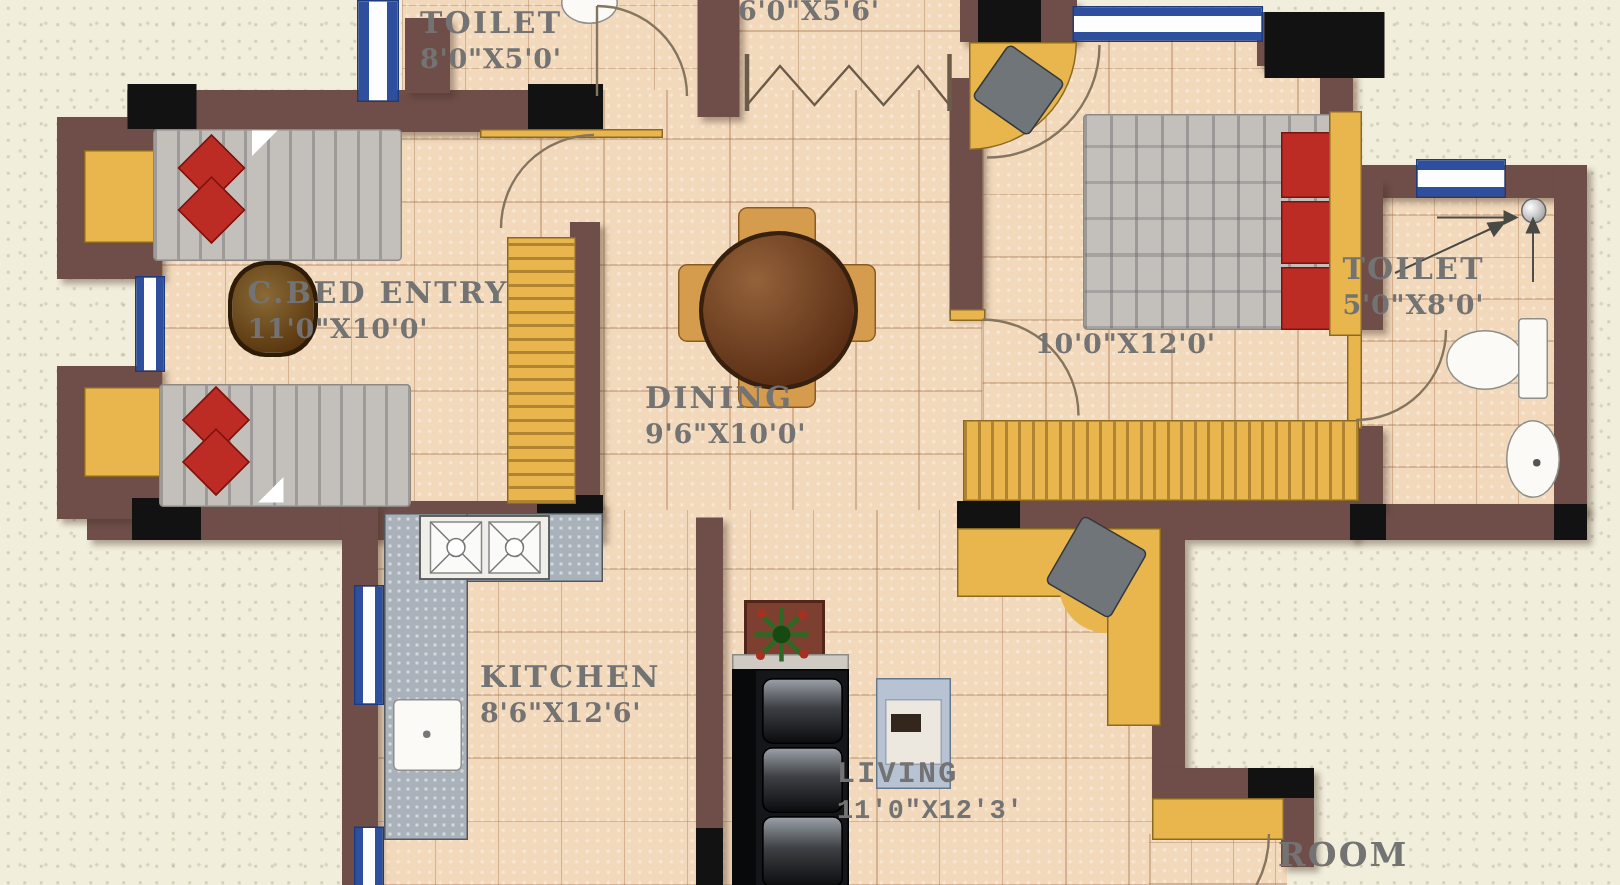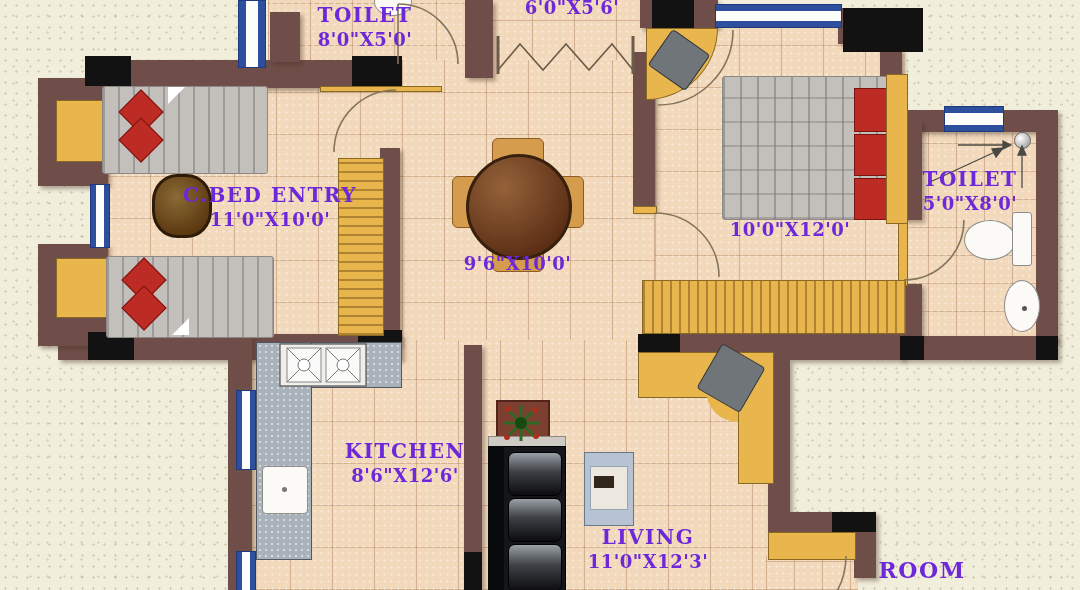--- a/index.html
+++ b/index.html
@@ -27,21 +27,21 @@
     background-image:repeating-linear-gradient(90deg, rgba(95,95,100,.38) 0 2px, transparent 2px 15px);}
   .bedplaid{background-image:repeating-linear-gradient(90deg, rgba(95,95,100,.40) 0 2px, transparent 2px 17px),
     repeating-linear-gradient(0deg, rgba(95,95,100,.30) 0 2px, transparent 2px 24px);}
   .pil{position:absolute;background:#bd2c24;border:1px solid #7c130e;}
   .dia{transform:rotate(45deg);}
   .gray-chair{position:absolute;background:#70757a;border:1px solid #34383c;border-radius:4px;}
   .tan-chair{position:absolute;background:#d69c4e;border:1px solid #8a5c24;border-radius:6px;}
   .counter{position:absolute;background-color:#a9b2ba;border:1px solid #53585e;
     background-image:radial-gradient(rgba(255,255,255,.5) 1px, transparent 1.1px);background-size:6px 6px;}
   .white-fix{position:absolute;background:#fbfaf7;border:1px solid #8e8e8a;}
-  .lbl{position:absolute;text-align:center;color:#6d28d9;font-weight:bold;line-height:1.3;z-index:40;}
+  .lbl{position:absolute;color:#737373;font-weight:bold;line-height:1.3;z-index:40;}
   .nm{font-size:20px;letter-spacing:1.5px;}
   .dm{font-size:18px;letter-spacing:.5px;}
   .svgtop{position:absolute;left:0;top:0;z-index:30;pointer-events:none;}
   .fold{position:absolute;width:0;height:0;border-style:solid;}
 </style>
 </head>
 <body>
 
 <div class="plan">
   <div class="outside"></div>
@@ -210,33 +210,34 @@
     <div class="dm">8'0"X5'0'</div>
   </div>
   <div class="lbl" style="left:492px;top:-4px;width:160px;">
     <div class="dm">6'0"X5'6'</div>
   </div>
   <div class="lbl" style="left:165px;top:182px;width:210px;">
     <div class="nm">C.BED ENTRY</div>
     <div class="dm">11'0"X10'0'</div>
   </div>
   <div class="lbl" style="left:430px;top:252px;width:175px;">
+    <div class="nm">DINING</div>
     <div class="dm">9'6"X10'0'</div>
   </div>
   <div class="lbl" style="left:690px;top:218px;width:200px;">
     <div class="dm">10'0"X12'0'</div>
   </div>
   <div class="lbl" style="left:895px;top:166px;width:150px;">
     <div class="nm">TOILET</div>
     <div class="dm">5'0"X8'0'</div>
   </div>
   <div class="lbl" style="left:320px;top:438px;width:170px;">
     <div class="nm">KITCHEN</div>
     <div class="dm">8'6"X12'6'</div>
   </div>
-  <div class="lbl" style="left:558px;top:524px;width:180px;">
+  <div class="lbl" style="left:558px;top:504px;width:180px;font-family:Liberation Mono, monospace;">
     <div class="nm">LIVING</div>
     <div class="dm">11'0"X12'3'</div>
   </div>
   <div class="lbl" style="left:852px;top:556px;width:140px;">
     <div class="nm" style="font-size:22px;">ROOM</div>
   </div>
 </div>
 
 </body></html>

